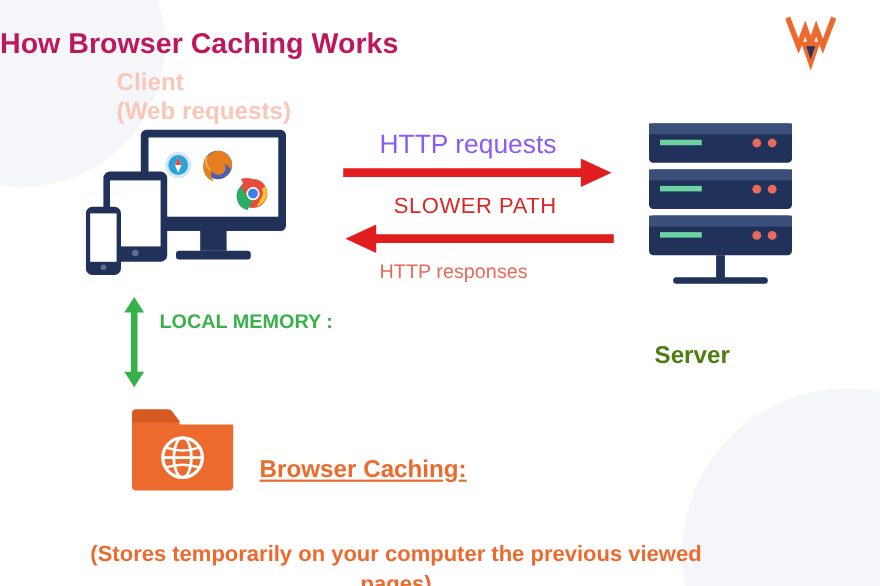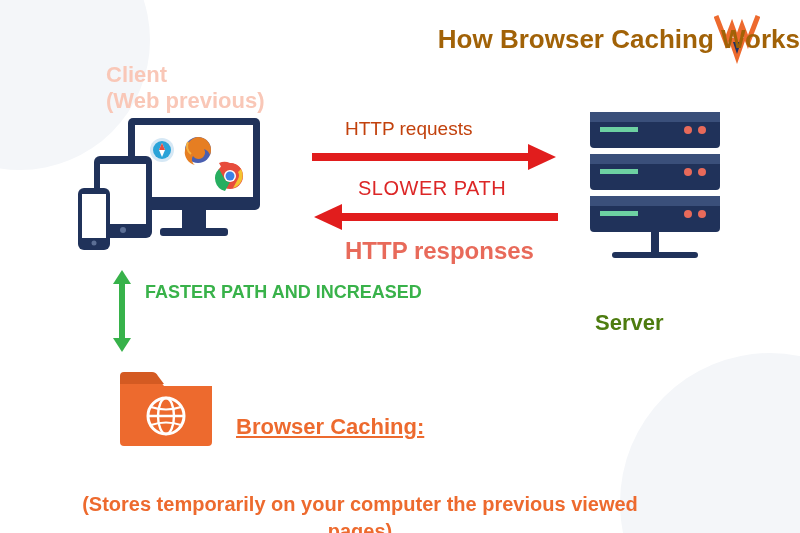--- a/index.html
+++ b/index.html
@@ -1,27 +1,27 @@
 <!DOCTYPE html>
 <html><head>
 <meta charset="utf-8">
 <style>
 * { margin:0; padding:0; box-sizing:border-box; }
 body { width:800px; height:533px; background:#fff; font-family:Arial,Helvetica,sans-serif; position:relative; overflow:hidden; }
 .bg-blob-tl { position:absolute; top:-90px; left:-110px; width:260px; height:260px; background:#f4f6f9; border-radius:50%; }
 .bg-blob-br { position:absolute; bottom:-120px; right:-120px; width:300px; height:300px; background:#f4f6f9; border-radius:50%; }
 .logo { position:absolute; top:14px; right:40px; }
-.title { position:absolute; top:24px; left:0; width:100%; text-align:right; font-size:26px; font-weight:700; color:#a16207; }
+.title { position:absolute; top:24px; left:0; width:100%; text-align:left; font-size:26px; font-weight:700; color:#be185d; }
 .client-label { position:absolute; top:62px; left:106px; color:#f9c7b7; font-size:22px; font-weight:600; }
 .devices { position:absolute; top:112px; left:78px; }
-.http-req { position:absolute; top:118px; left:345px; color:#c2410c; font-size:19px; font-weight:500; }
+.http-req { position:absolute; top:118px; left:345px; color:#8b5cf6; font-size:24px; font-weight:500; }
 .arrow-right { position:absolute; top:142px; left:310px; }
 .slower { position:absolute; top:177px; left:358px; color:#dc2626; font-size:20px; font-weight:400; letter-spacing:0.5px; }
 .arrow-left { position:absolute; top:202px; left:310px; }
-.http-res { position:absolute; top:237px; left:345px; color:#e86a5a; font-size:24px; font-weight:700; }
+.http-res { position:absolute; top:237px; left:345px; color:#e86a5a; font-size:18px; font-weight:400; }
 .server { position:absolute; top:112px; left:580px; }
 .server-label { position:absolute; top:288px; left:595px; text-align:center; color:#4d7c0f; font-size:22px; font-weight:700;margin-top:22px; }
 .arrow-updown { position:absolute; top:268px; left:109px; }
 .local-mem { position:absolute; top:280px; left:145px; color:#39b24a; font-size:18px; font-weight:700; line-height:1.4; }
 .folder { position:absolute; top:362px; left:116px; }
 .caching-title { position:absolute; top:414px; left:236px; color:#ed6a2e; font-size:22px; font-weight:700;text-decoration:underline; }
 .caching-desc { position:absolute; top:445px; left:80px; width:560px; color:#ed6a2e; font-size:20px; font-weight:600; text-align:center; line-height:1.35;margin-top:46px; }
 </style>
 </head>
 <body>
@@ -34,21 +34,21 @@
 <path d="M2 2 L12 28 L18 12 L23 26 L28 12 L34 28 L44 2" stroke="#ed6a2e" stroke-width="5" fill="none" stroke-linejoin="miter"></path>
 <path d="M14 24 L23 50 L32 24" fill="#ed6a2e"></path>
 <path d="M19 28 L23 40 L27 28" fill="#223263"></path>
 </svg>
 </div>
 
 <div class="title">How Browser Caching Works</div>
 
 <div class="client-label">
   <div>Client</div>
-  <div>(Web previous)</div>
+  <div>(Web requests)</div>
 </div>
 
 <div class="devices">
 <svg width="190" height="150" viewBox="0 0 190 150">
 
   <rect x="50" y="6" width="132" height="92" rx="5" fill="#20325a"></rect>
   <rect x="57" y="13" width="118" height="72" fill="#fff"></rect>
   <rect x="104" y="98" width="24" height="18" fill="#20325a"></rect>
   <rect x="82" y="116" width="68" height="8" rx="3" fill="#20325a"></rect>
 
@@ -132,21 +132,21 @@
 
 <div class="arrow-updown">
 <svg width="26" height="86" viewBox="0 0 26 86">
 <line x1="13" y1="12" x2="13" y2="74" stroke="#37b24a" stroke-width="6"></line>
 <path d="M4 16 L13 2 L22 16 Z" fill="#37b24a"></path>
 <path d="M4 70 L13 84 L22 70 Z" fill="#37b24a"></path>
 </svg>
 </div>
 
 <div class="local-mem">
-  <div>FASTER PATH AND INCREASED</div>
+  <div>LOCAL MEMORY :</div>
 </div>
 
 <div class="folder">
 <svg width="100" height="86" viewBox="0 0 100 86">
 <path d="M4 14 L40 14 L48 24 L96 24 L96 80 Q96 84 92 84 L8 84 Q4 84 4 80 Z" fill="#ed6a2e"></path>
 <path d="M4 14 Q4 10 8 10 L36 10 Q40 10 42 14 L48 22 L4 22 Z" fill="#d45a22"></path>
 <circle cx="50" cy="54" r="18" fill="none" stroke="#fff" stroke-width="3"></circle>
 <ellipse cx="50" cy="54" rx="8" ry="18" fill="none" stroke="#fff" stroke-width="2.4"></ellipse>
 <line x1="32" y1="54" x2="68" y2="54" stroke="#fff" stroke-width="2.4"></line>
 <path d="M35 45 Q50 50 65 45" fill="none" stroke="#fff" stroke-width="2.2"></path>

